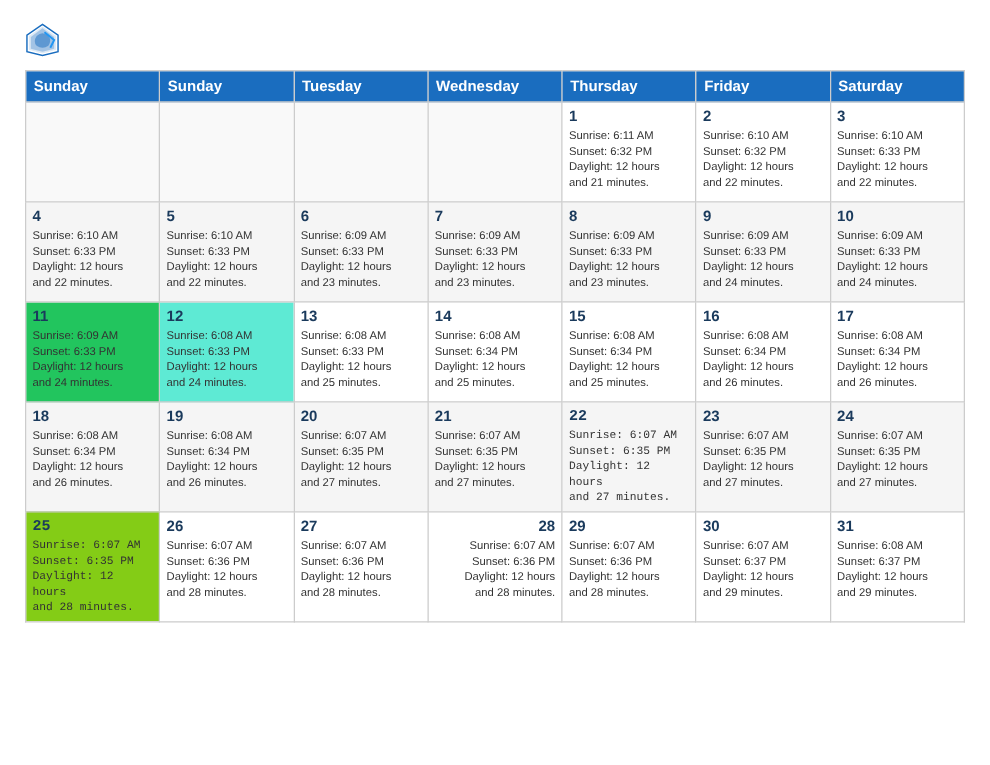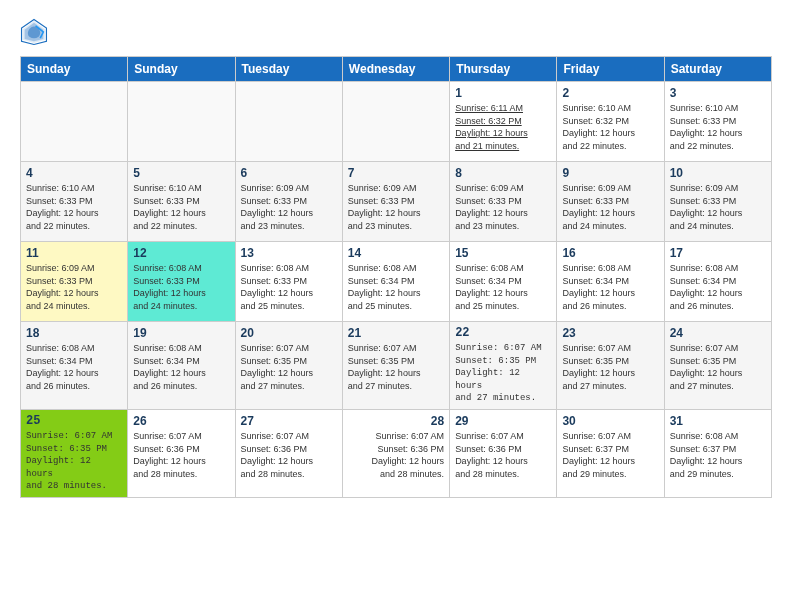--- a/index.html
+++ b/index.html
@@ -133,21 +133,21 @@
         </tr>
     </thead>
     <tbody id="calendar-body">
     <tr>
           <td class="empty" style="background: rgb(249, 249, 249);"></td>
           <td class="empty" style="background: rgb(249, 249, 249);"></td>
           <td class="empty" style="background: rgb(249, 249, 249);"></td>
           <td class="empty" style="background: rgb(249, 249, 249);"></td>
           <td style="background: rgb(255, 255, 255);">
             <span class="day-num">1</span>
-            <div class="day-detail" style="white-space: pre-line; text-decoration: underline;">Sunrise: 6:11 AM
+            <div class="day-detail" style="white-space: pre-line;">Sunrise: 6:11 AM
 Sunset: 6:32 PM
 Daylight: 12 hours
 and 21 minutes.</div>
           </td>
           <td style="background: rgb(255, 255, 255);">
             <span class="day-num">2</span>
             <div class="day-detail" style="white-space: pre-line;">Sunrise: 6:10 AM
 Sunset: 6:32 PM
 Daylight: 12 hours
 and 22 minutes.</div>
@@ -205,21 +205,21 @@
           </td>
           <td style="background: rgb(245, 245, 245);">
             <span class="day-num">10</span>
             <div class="day-detail" style="white-space: pre-line;">Sunrise: 6:09 AM
 Sunset: 6:33 PM
 Daylight: 12 hours
 and 24 minutes.</div>
           </td>
         </tr>
         <tr>
-          <td style="background: #fef9c3;">
+          <td style="background: #22c55e;">
             <span class="day-num">11</span>
             <div class="day-detail" style="white-space: pre-line;">Sunrise: 6:09 AM
 Sunset: 6:33 PM
 Daylight: 12 hours
 and 24 minutes.</div>
           </td>
           <td style="background: #5eead4;">
             <span class="day-num">12</span>
             <div class="day-detail" style="white-space: pre-line;">Sunrise: 6:08 AM
 Sunset: 6:33 PM

